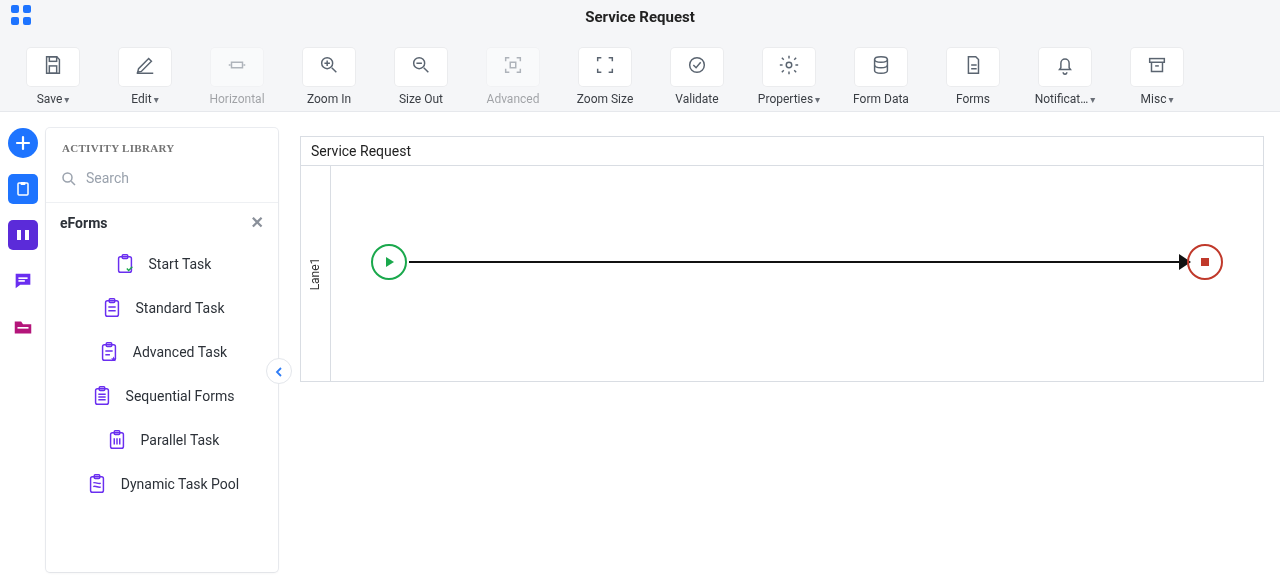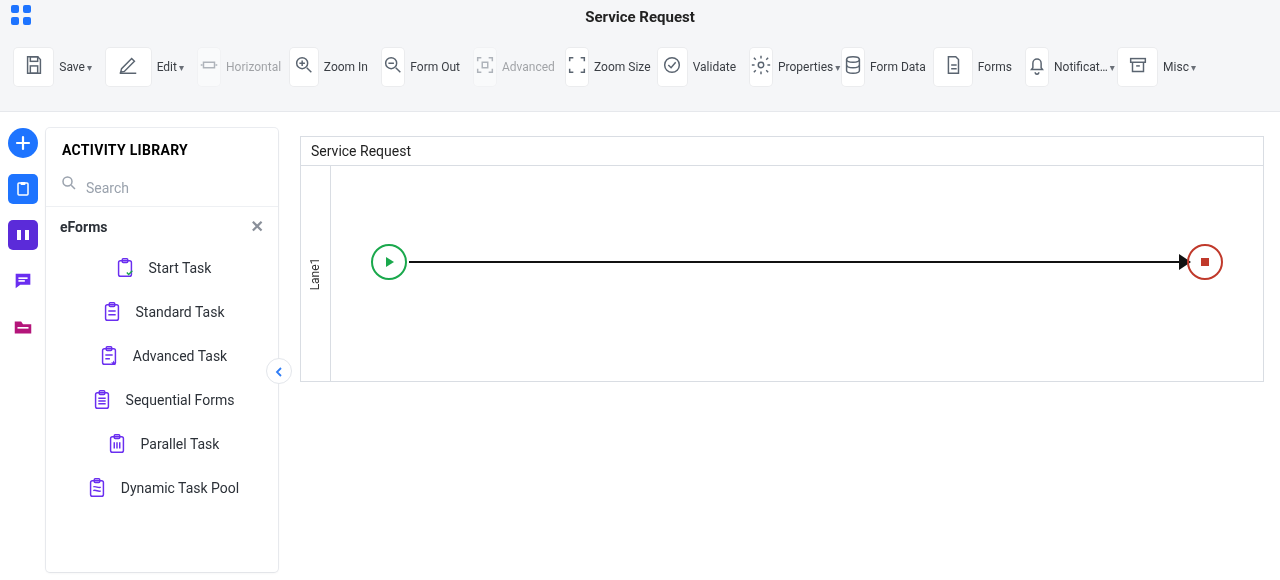--- a/index.html
+++ b/index.html
@@ -5,35 +5,35 @@
   * { box-sizing: border-box; margin: 0; padding: 0; font-family: -apple-system, BlinkMacSystemFont, "Segoe UI", Roboto, Arial, sans-serif; }
   body { width: 1280px; height: 580px; overflow: hidden; background: #fff; }
 
   
   .topbar { height: 34px; background: #f5f6f8; display: flex; align-items: center; position: relative; }
   .topbar .app-icon { position: absolute; left: 10px; top: 4px; }
   .topbar .title { flex: 1; text-align: center; font-weight: 700; color: #222; font-size: 15px; }
 
   
   .toolbar { height: 78px; background: #f5f6f8; display: flex; align-items: flex-start; padding: 14px 14px 0 14px; gap: 14px; border-bottom: 1px solid #e6e8ec; }
-  .tool { width: 78px; display: flex; flex-direction: row; align-items: center; gap: 6px; cursor: pointer; color: #4a4f57; }
+  .tool { width: 78px; display: flex; flex-direction: column; align-items: center; gap: 6px; cursor: pointer; color: #4a4f57; }
   .tool .iconbox { width: 52px; height: 38px; background: #fff; border-radius: 4px; display: flex; align-items: center; justify-content: center; box-shadow: 0 0 0 1px rgba(0,0,0,0.04); }
   .tool .lbl { font-size: 12px; color: #3a3e44; white-space: nowrap; display: inline-flex; align-items: center; gap: 2px; }
   .tool.disabled { opacity: 0.45; cursor: default; }
   .tool .caret { font-size: 10px; color: #6a6f77; }
 
   
   .main { display: flex; height: calc(580px - 34px - 78px); }
   .leftrail { width: 46px; background: #fff; display: flex; flex-direction: column; align-items: center; padding-top: 16px; gap: 16px; }
   .rail-btn { width: 30px; height: 30px; display:flex;align-items:center;justify-content:center; border-radius: 6px; cursor:pointer;}
   .rail-btn svg { display:block; }
 
   .sidebar { width: 232px; background: #fff; border-radius: 4px; box-shadow: 0 1px 3px rgba(0,0,0,0.06), 0 0 0 1px #eceef2; margin-top: 16px; margin-bottom: 8px; position: relative; overflow: hidden; }
-  .sidebar h3 { font-size: 14px; font-weight: 700; letter-spacing: .3px; color: #000000; padding: 14px 16px 10px 16px; }
-  .searchrow { display:flex; align-items:flex-end; gap:8px; padding: 6px 14px 10px 14px; border-bottom: 1px solid #eef0f3; }
+  .sidebar h3 { font-size: 11px; font-weight: 700; letter-spacing: .3px; color: #737373; padding: 14px 16px 10px 16px; font-family: Liberation Serif, serif; }
+  .searchrow { display:flex; align-items:flex-start; gap:8px; padding: 6px 14px 10px 14px; border-bottom: 1px solid #eef0f3; }
   .searchrow input { border:none; outline:none; font-size:14px; flex:1; color:#333; }
   .searchrow input::placeholder { color:#9aa2ad; }
   .section-head { display:flex; align-items:center; justify-content:space-between; padding: 10px 14px; font-weight:700; color:#2c3138; font-size:14px;gap:24px; }
   .section-head .close { color:#8a909a; cursor:pointer; font-size:16px; }
   .lib-list { list-style:none; }
   .lib-item { display:flex; align-items:center; gap:12px; padding: 10px 14px; cursor:pointer; font-size:14px; color:#2c3138;justify-content:center; }
   .lib-item .ic { width:24px; height:24px; display:flex;align-items:center;justify-content:center; }
 
   .collapse-handle { position:absolute; left: 266px; top: 246px; width:26px; height:26px; background:#fff; border-radius:50%; border:1px solid #e3e6eb; display:flex; align-items:center; justify-content:center; cursor:pointer; color:#2e7cf6; z-index:5;}
 
@@ -123,21 +123,21 @@
   </div>
 
   <div class="tool">
     <div class="iconbox">
         <span><svg width="22" height="22" viewBox="0 0 24 24" fill="none" stroke="#5a6470" stroke-width="1.6">
             <circle cx="10" cy="10" r="6"></circle>
             <path d="M7 10h6M15 15l5 5"></path>
           </svg></span>
       </div>
     <span class="lbl">
-        <span>Form Out</span>
+        <span>Size Out</span>
       </span>
   </div>
 
   <div class="tool disabled">
     <div class="iconbox">
         <span><svg width="22" height="22" viewBox="0 0 24 24" fill="none" stroke="#5a6470" stroke-width="1.6">
             <path d="M4 8V4h4M20 8V4h-4M4 16v4h4M20 16v4h-4"></path>
             <rect x="9" y="9" width="6" height="6"></rect>
           </svg></span>
       </div>

